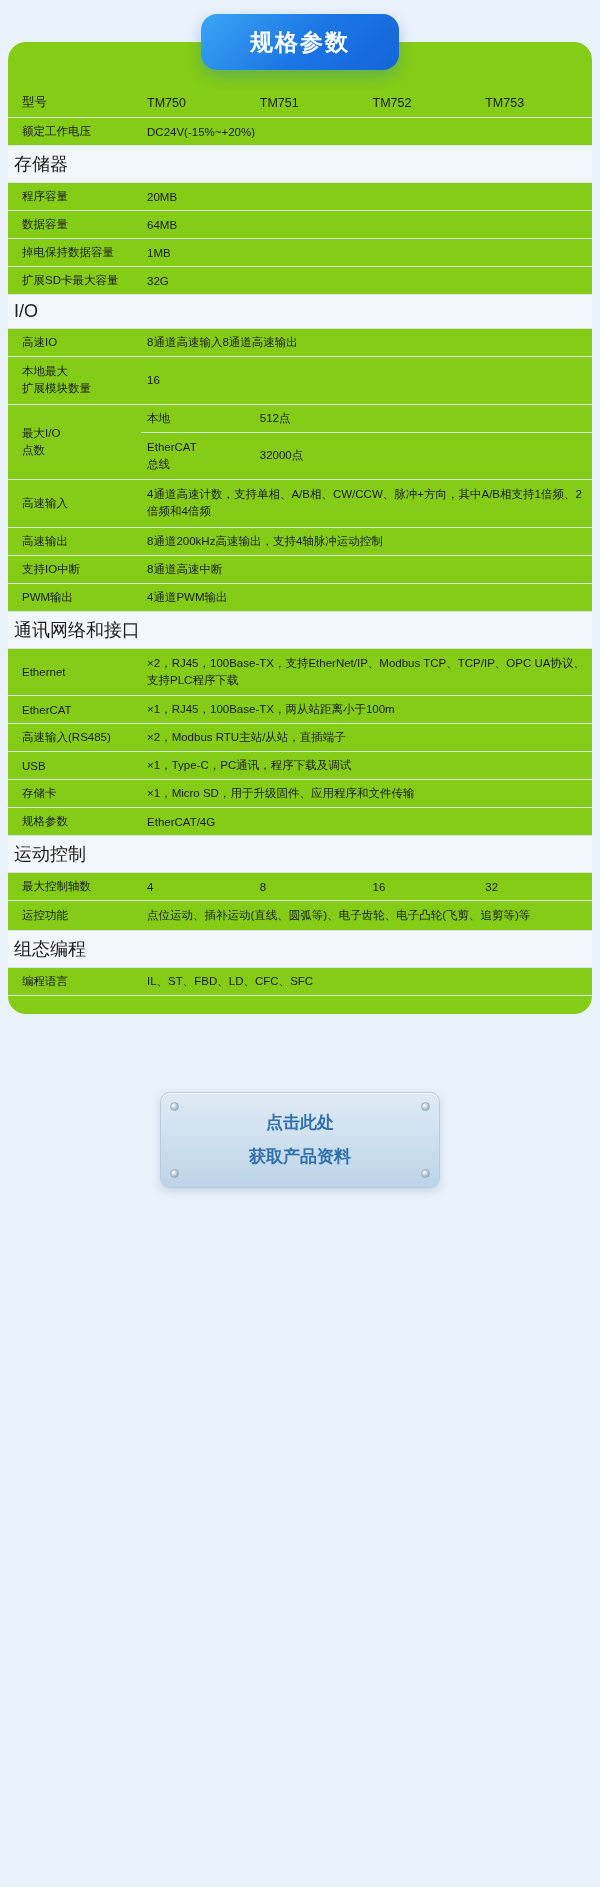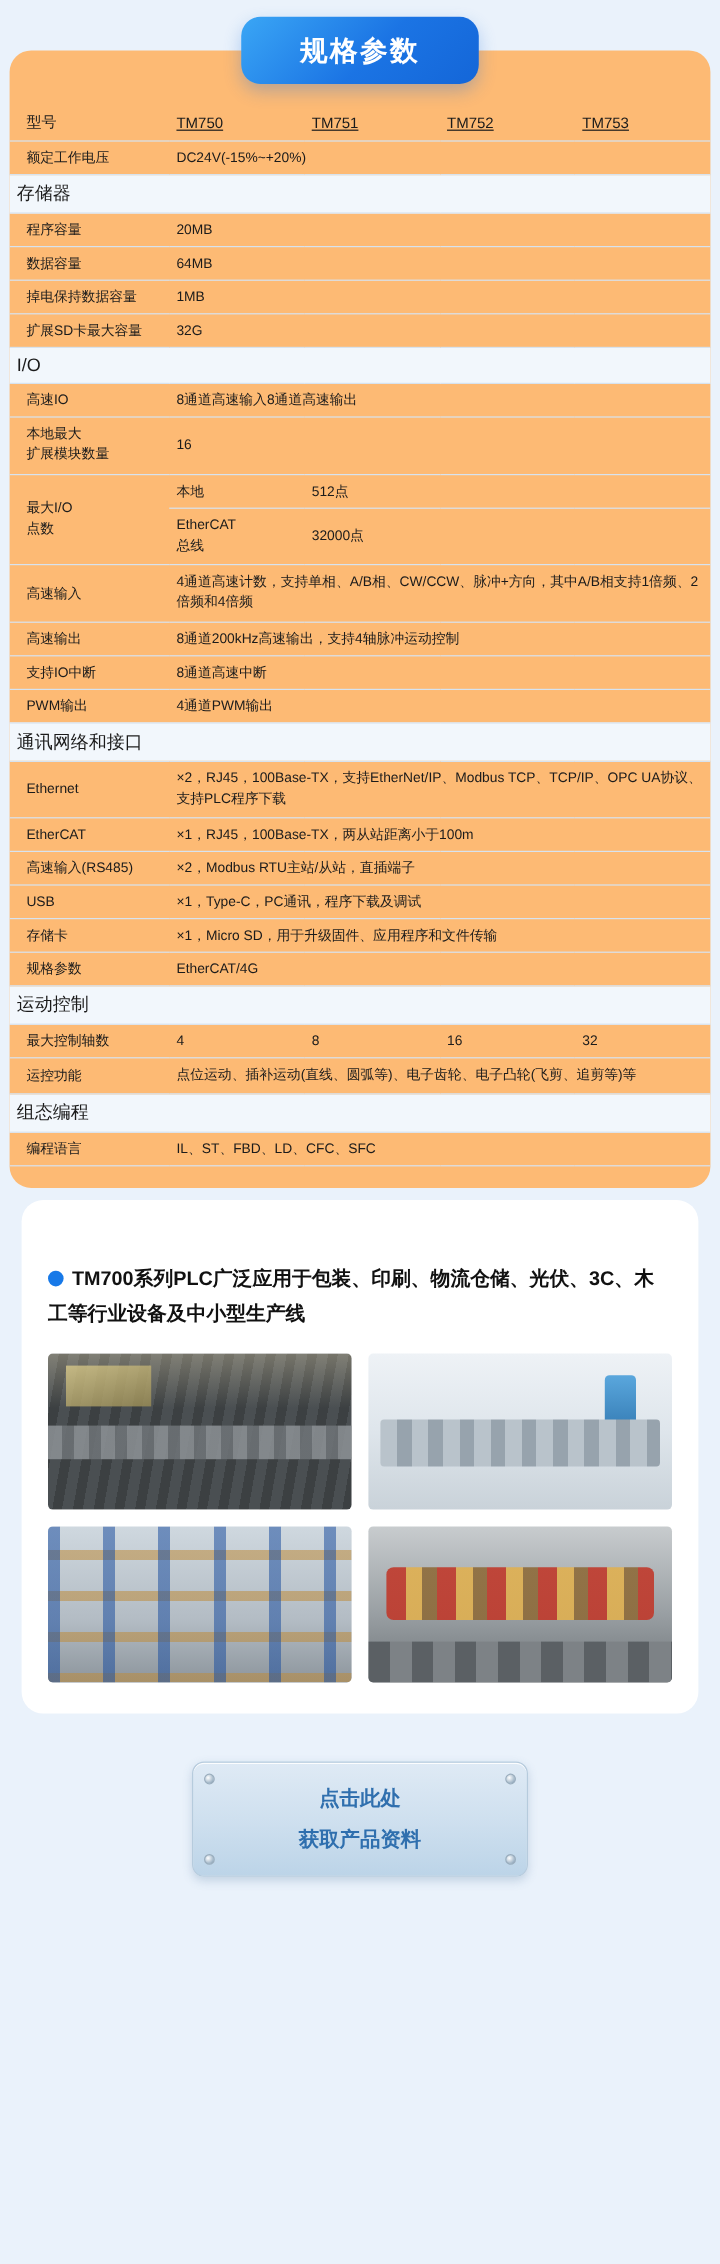--- a/index.html
+++ b/index.html
@@ -18,21 +18,21 @@
     border-radius: 16px;
     background: linear-gradient(135deg, #3aa6f5 0%, #1b74e4 55%, #1466d8 100%);
     box-shadow: 0 6px 14px rgba(30,110,220,0.30);
     display: flex; align-items: center; justify-content: center;
     color: #ffffff;
     font-size: 23px; font-weight: bold; letter-spacing: 2px;
   }
 
   
   .spec-section {
-    background: #fdba74;
+    background: #84cc16;
     border-radius: 18px;
     margin: -28px 8px 16px 8px;
     padding: 46px 0 18px 0;
     position: relative;
     z-index: 0;
   }
   .banner-wrap { position: relative; z-index: 2; }
 
   table.spec {
     width: 100%;
@@ -45,25 +45,25 @@
     padding: 6px 6px;
     vertical-align: middle;
     text-align: left;
     font-weight: normal;
   }
   .col-label { width: 118px; padding-left: 14px !important; }
   .col-sub   { width: 66px; }
   .hdr td { font-weight: bold; font-size: 12.5px; padding-top: 9px; padding-bottom: 9px; }
   .grouprow td {
     font-weight: bold;
-    font-size: 15px;
+    font-size: 18px;
     background: #f2f7fc;
     padding-top: 6px; padding-bottom: 6px;
   }
-  .model-cell { width: 100px; text-decoration: underline; }
+  .model-cell { width: 100px; }
   .wrap2 { line-height: 1.5; }
 
   
   .app-wrap { margin-top: 38px; }
   .app-section {
     background: #ffffff;
     border-radius: 18px;
     margin: -28px 18px 0 18px;
     padding: 48px 22px 26px 22px;
   }
@@ -321,31 +321,20 @@
         <tr>
           <td class="col-label">编程语言</td>
           <td colspan="4">IL、ST、FBD、LD、CFC、SFC</td>
         </tr>
       </tbody>
     </table>
   </div>
 
   <div class="app-wrap">
 
-    <div class="app-section">
-      <div class="app-headline">
-        <span class="bullet"></span><span>TM700系列PLC广泛应用于包装、印刷、物流仓储、光伏、3C、木工等行业设备及中小型生产线</span>
-      </div>
-      <div class="photo-grid">
-        <div class="photo p1"></div>
-        <div class="photo p2"></div>
-        <div class="photo p3"></div>
-        <div class="photo p4"></div>
-      </div>
-    </div>
   </div>
 
   <div class="cta-wrap">
     <div class="cta">
       <span class="screw tl"></span>
       <span class="screw tr"></span>
       <span class="screw bl"></span>
       <span class="screw br"></span>
       <div>点击此处</div>
       <div>获取产品资料</div>

